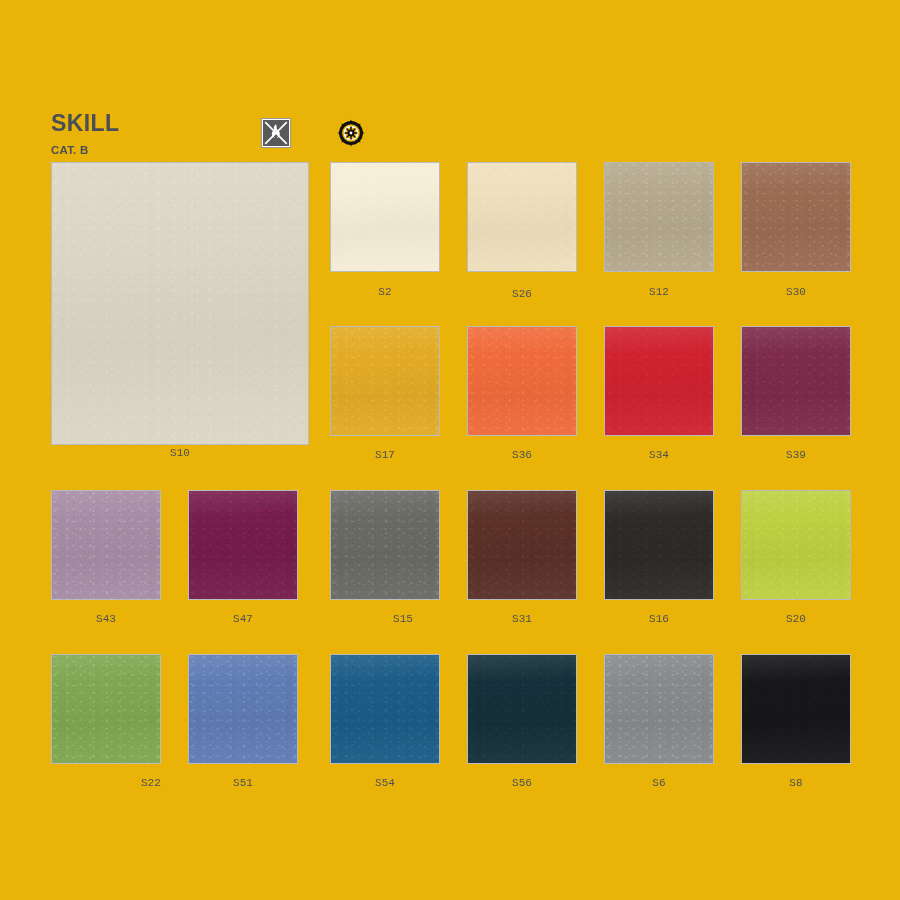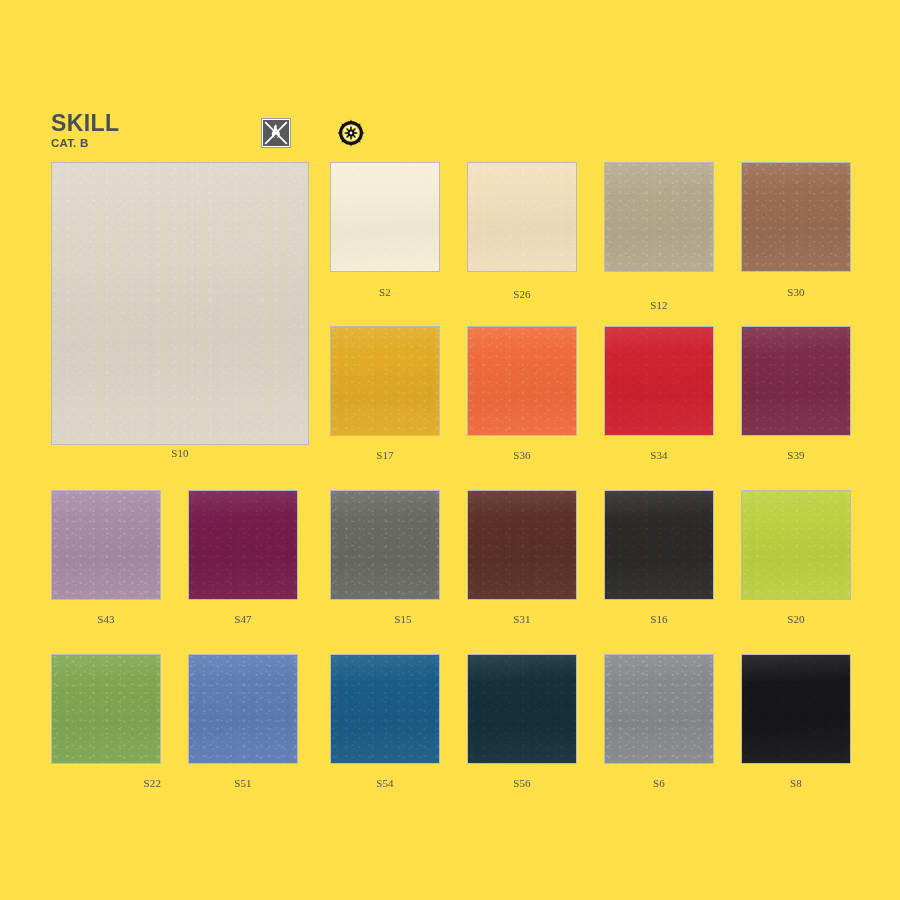--- a/index.html
+++ b/index.html
@@ -13,21 +13,21 @@
     font-family: "Liberation Sans", sans-serif;
     overflow: hidden;
     position: relative;
   }
 
   #page {
     position: absolute;
     left: 0; top: 0;
     width: 900px;
     height: 900px;
-    background: #fde047;
+    background: #eab308;
   }
 
   
   .header {
     position: absolute;
     left: 51px;
     top: 112px;
     width: 340px;
     height: 40px;
   }
@@ -46,21 +46,21 @@
     display: block;
   }
   .title-sub {
     font-family: "Liberation Sans", sans-serif;
     font-size: 11.5px;
     font-weight: bold;
     letter-spacing: 0.2px;
     color: #4a4f57;
     line-height: 13px;
     display: block;
-    margin-top: 3px;
+    margin-top: 10px;
   }
 
   
   .icons {
     position: absolute;
     left: 210px;
     top: 6px;
     height: 32px;
   }
   .icon-box {
@@ -98,21 +98,21 @@
     left: 0; top: 0; right: 0; bottom: 0;
     pointer-events: none;
     background:
       linear-gradient(177deg, rgba(255,255,255,0.10) 0%, rgba(255,255,255,0) 26%,
                               rgba(0,0,0,0.035) 62%, rgba(255,255,255,0.045) 100%);
   }
 
   .label {
     position: absolute;
     text-align: center;
-    font-family: Liberation Serif, serif;
+    font-family: Liberation Mono, monospace;
     font-size: 11px;
     color: #4c5159;
     letter-spacing: 0.1px;
     white-space: nowrap;
   }
 </style>
 </head>
 <body>
 
 <div id="page">
@@ -182,21 +182,21 @@
       <div class="label" style="left: 330px; top: 286px; width: 110px;">S2</div>
       <div class="swatch" style="left: 467px; top: 162px; width: 110px; height: 110px; background: rgb(240, 223, 188);">
         <div class="grain"></div>
         <div class="sheen"></div>
       </div>
       <div class="label" style="left: 467px; top: 288px; width: 110px;">S26</div>
       <div class="swatch" style="left: 604px; top: 162px; width: 110px; height: 110px; background: rgb(181, 169, 141);">
         <div class="grain"></div>
         <div class="sheen"></div>
       </div>
-      <div class="label" style="left: 604px; top: 286px; width: 110px; margin-top: 13px;">S12</div>
+      <div class="label" style="left: 604px; top: 286px; width: 110px;">S12</div>
       <div class="swatch" style="left: 741px; top: 162px; width: 110px; height: 110px; background: rgb(154, 108, 83);">
         <div class="grain"></div>
         <div class="sheen"></div>
       </div>
       <div class="label" style="left: 741px; top: 286px; width: 110px;">S30</div>
       <div class="swatch" style="left: 330px; top: 326px; width: 110px; height: 110px; background: rgb(226, 171, 39);">
         <div class="grain"></div>
         <div class="sheen"></div>
       </div>
       <div class="label" style="left: 330px; top: 449px; width: 110px;">S17</div>

